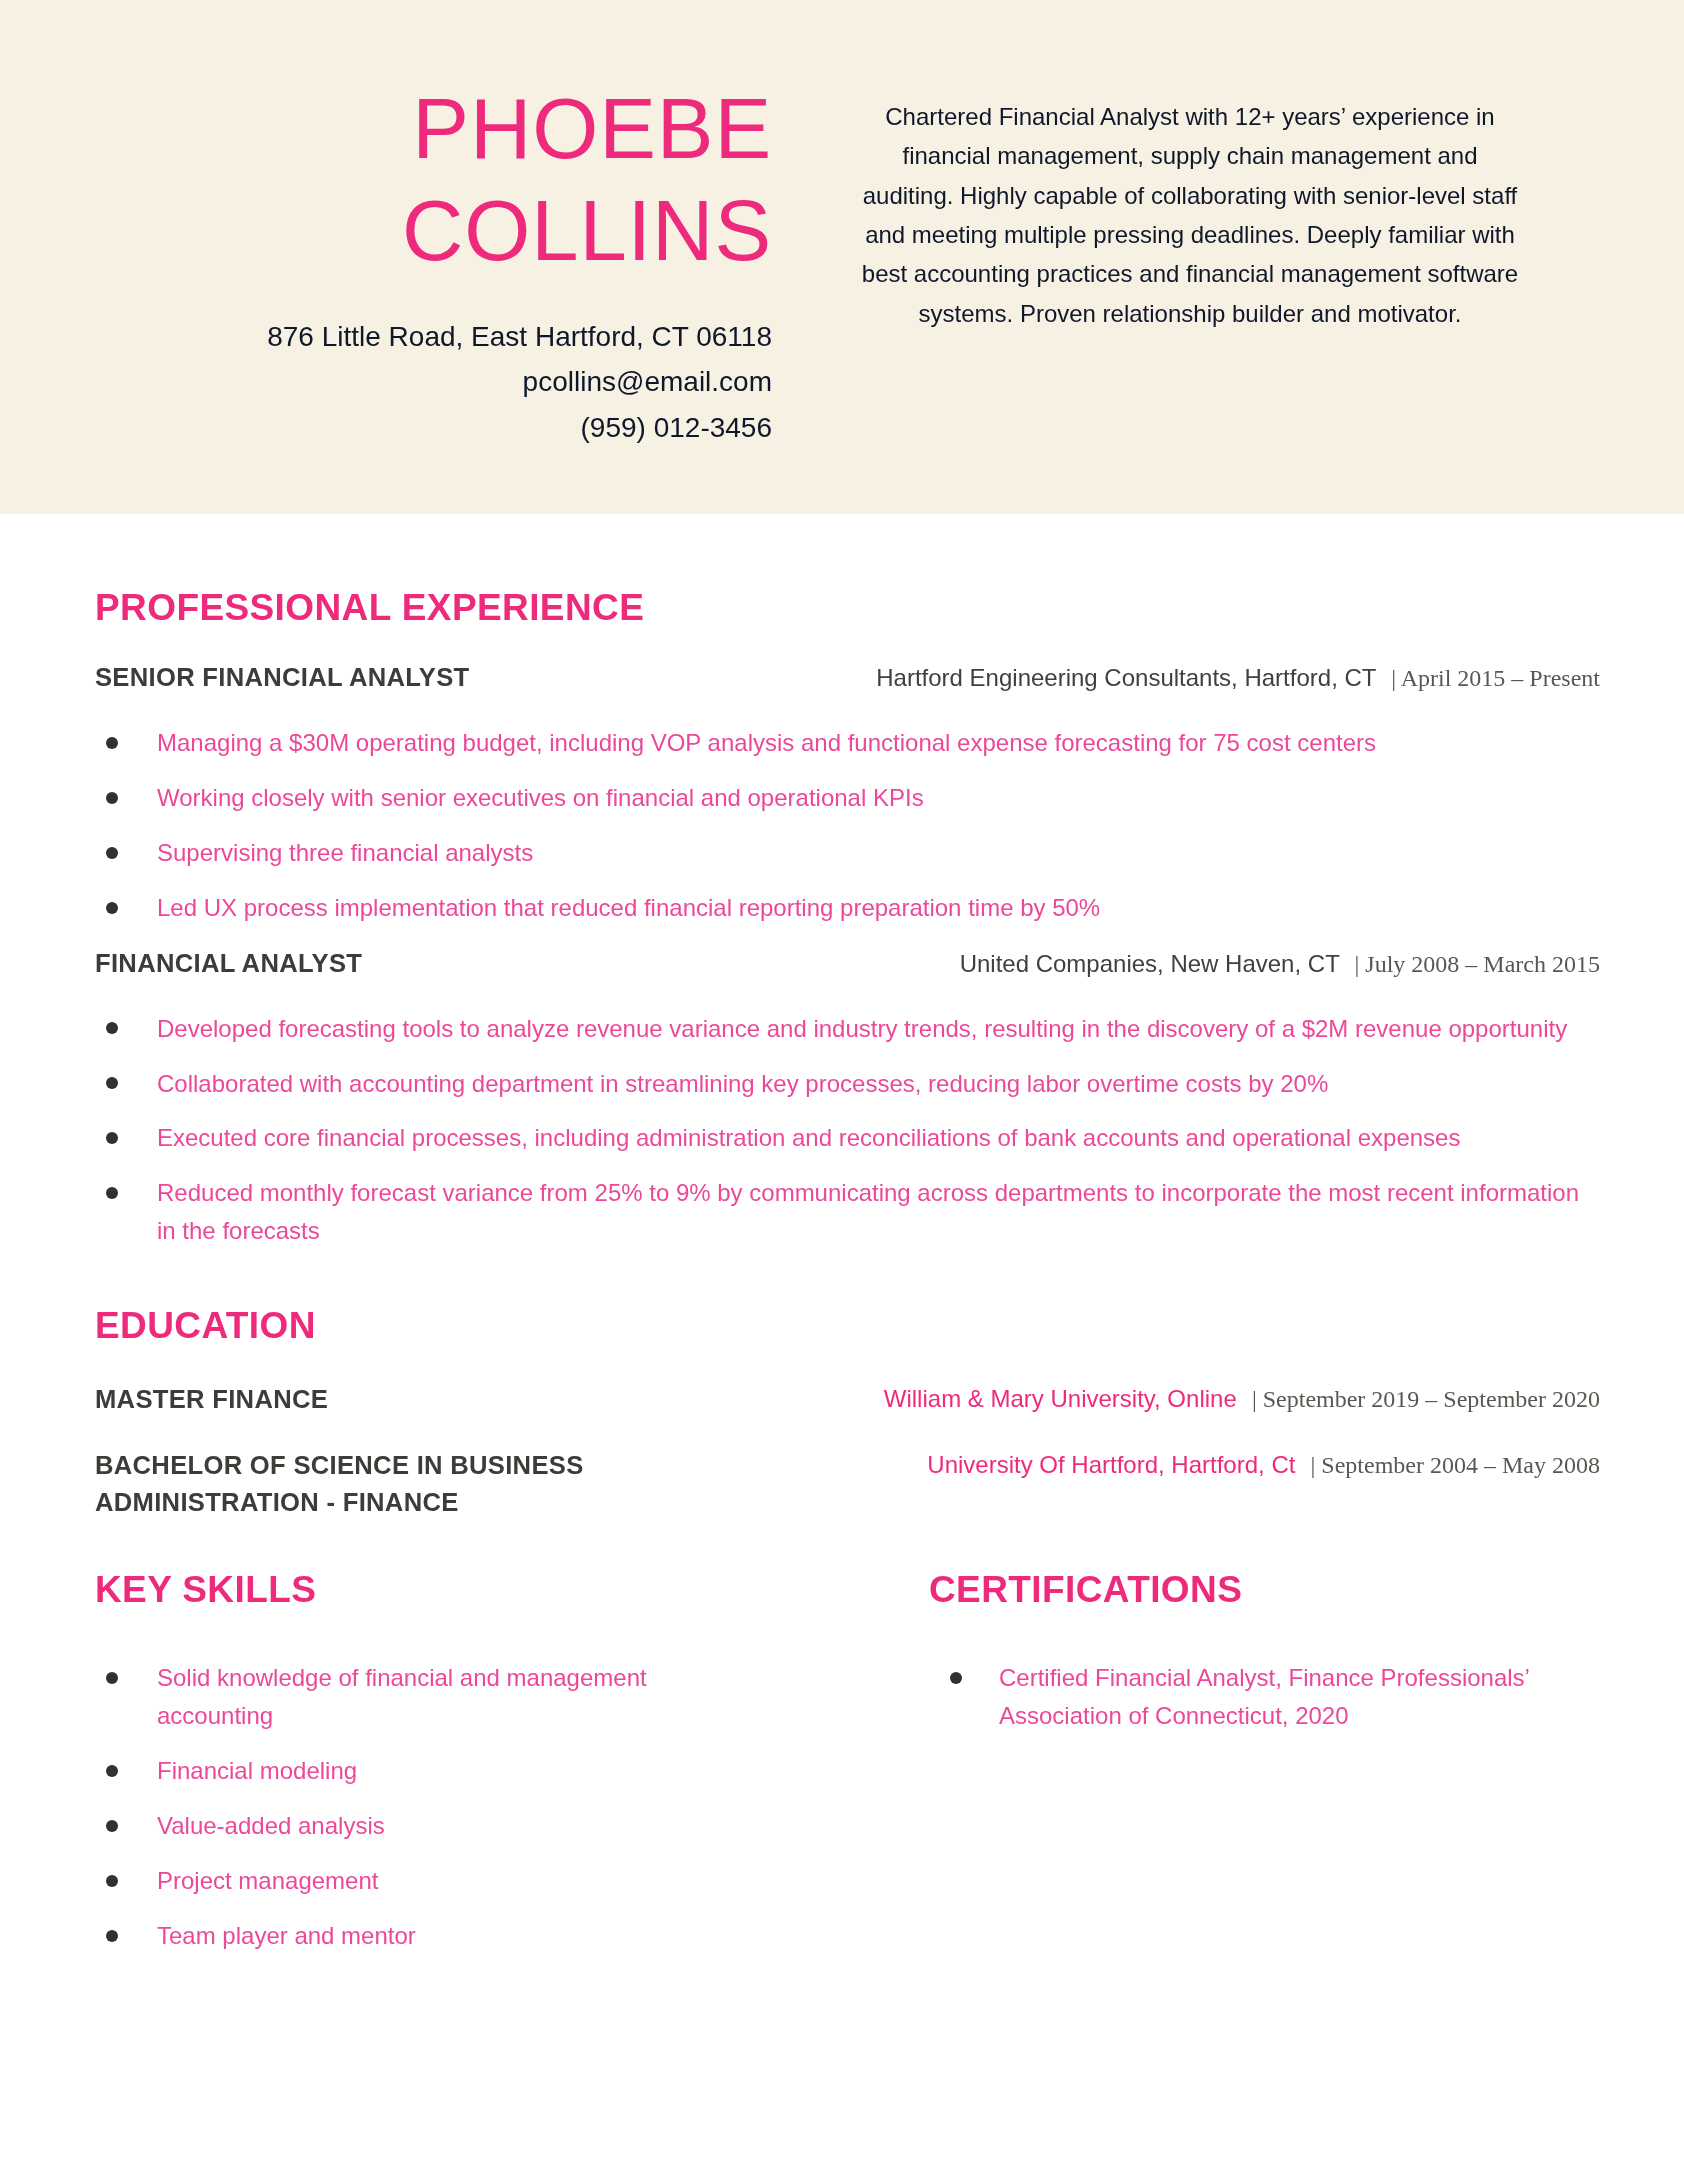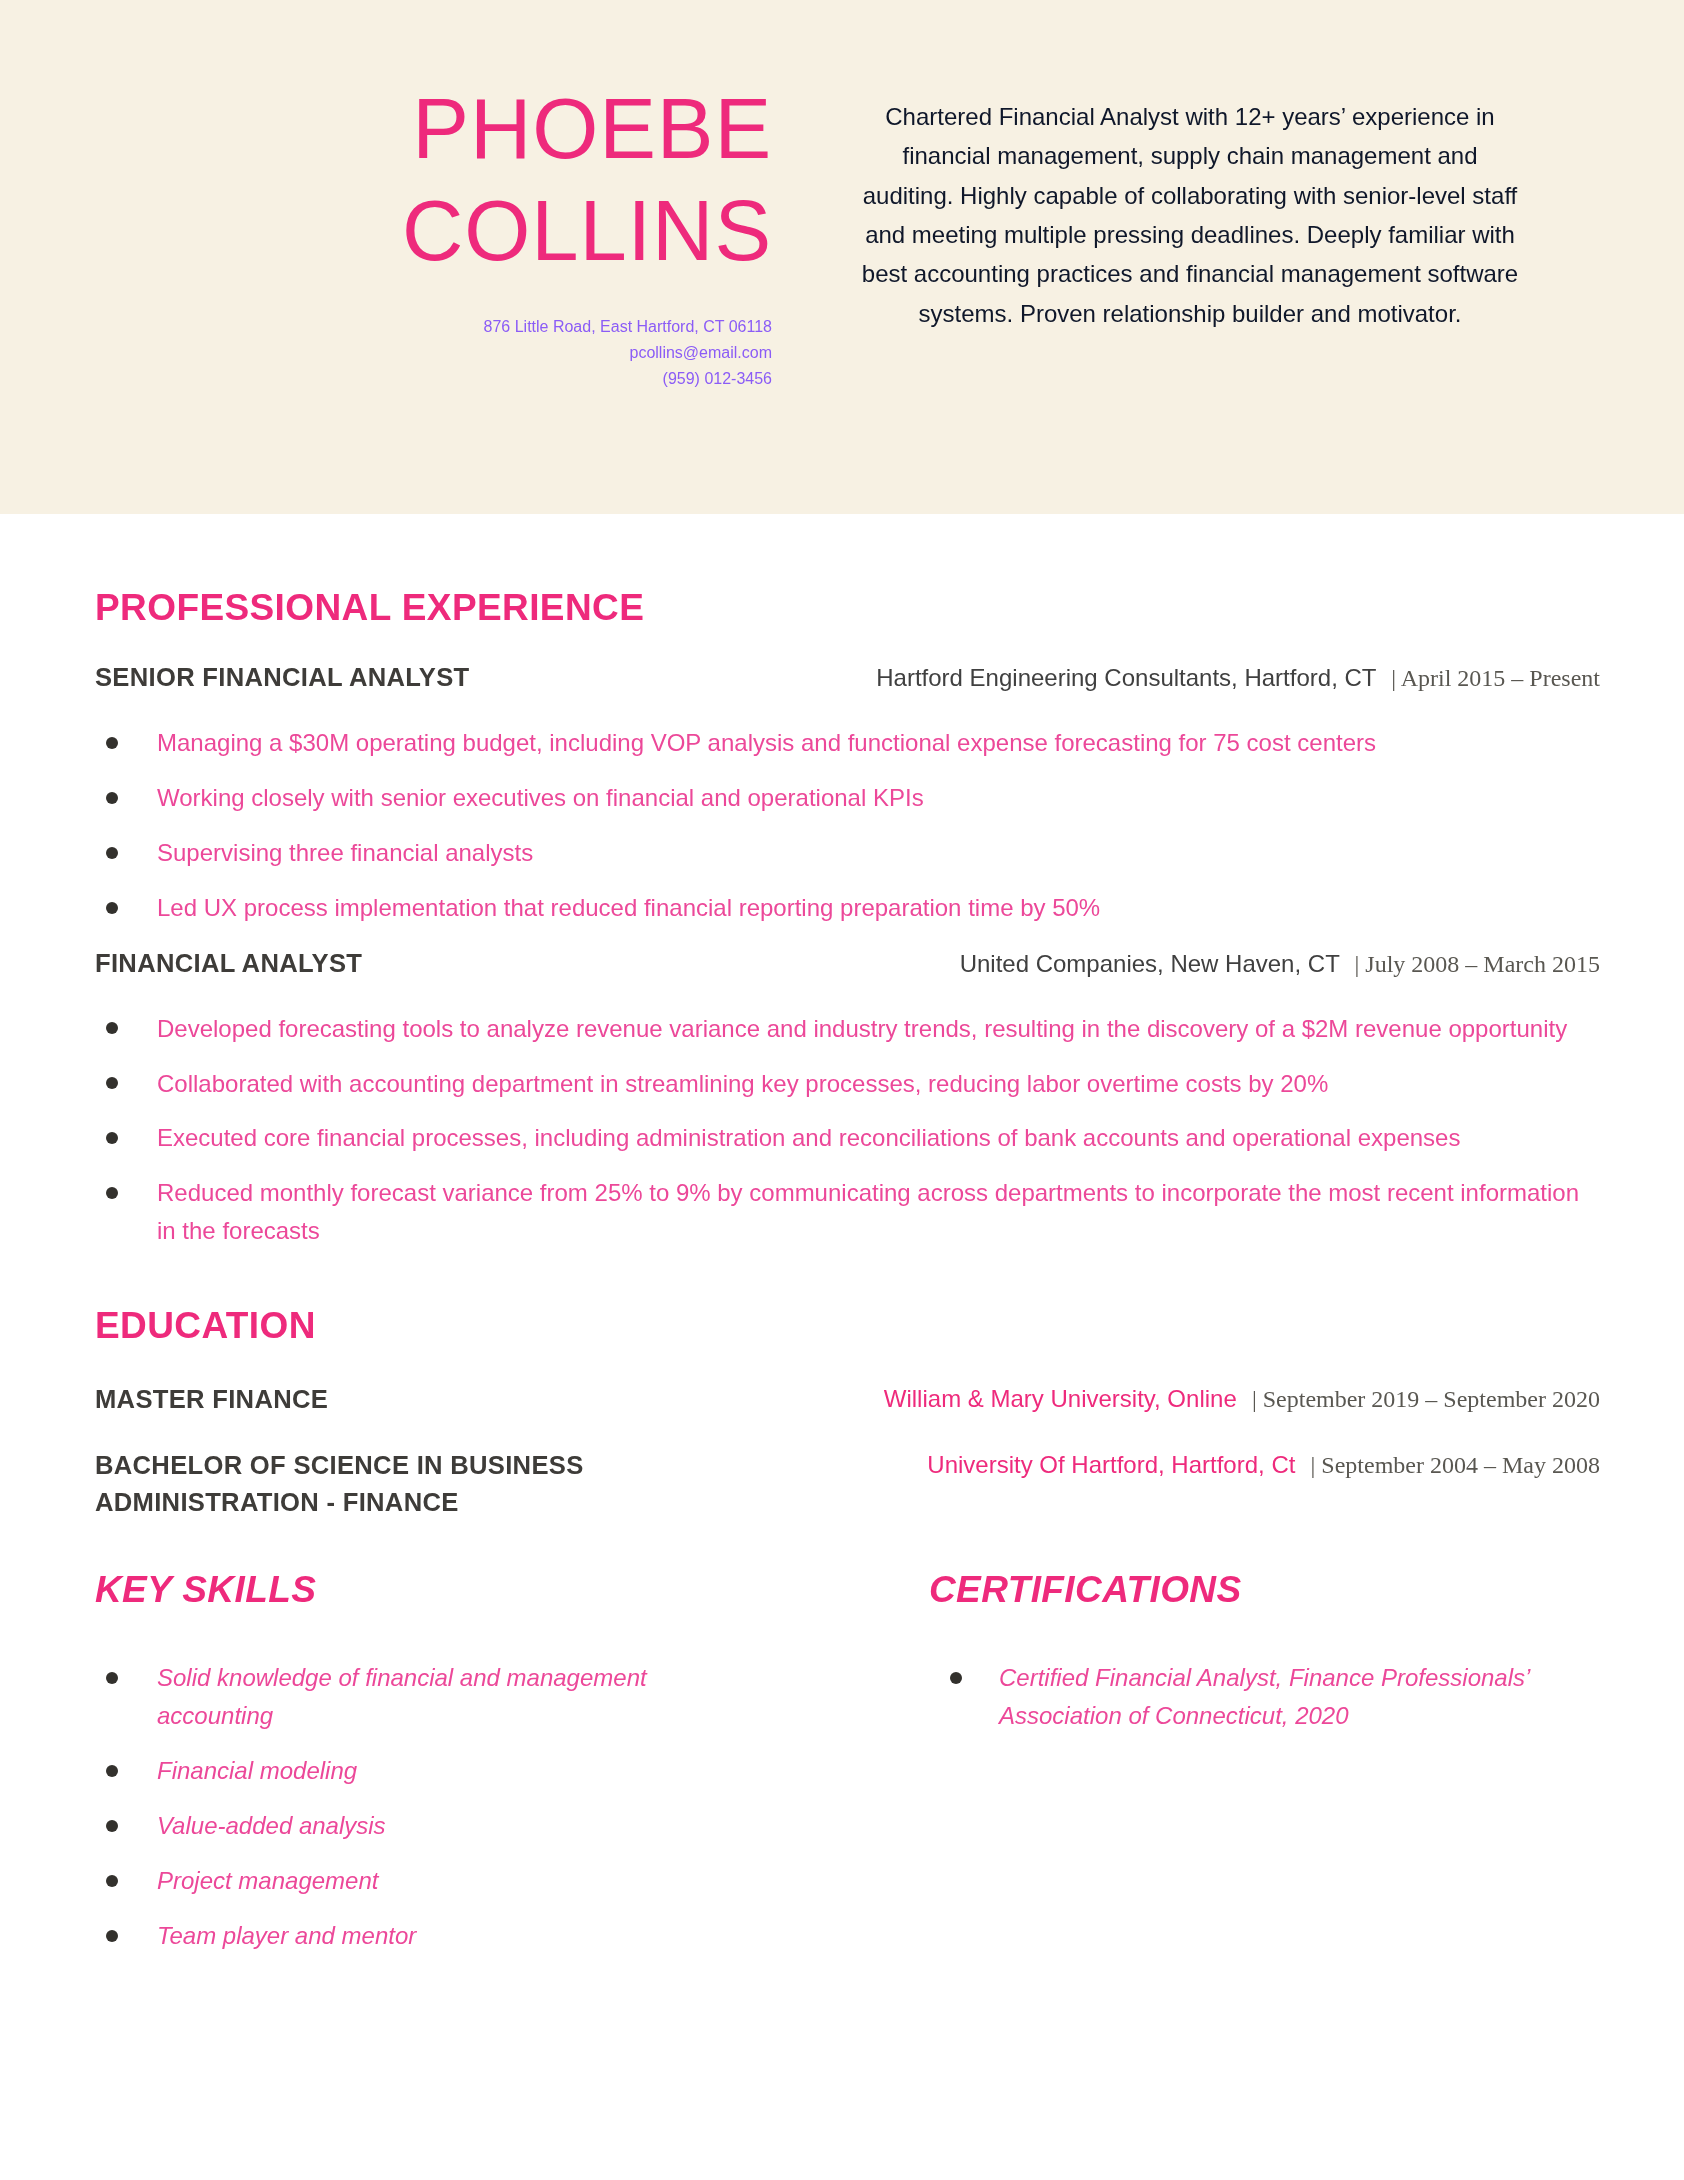--- a/index.html
+++ b/index.html
@@ -28,23 +28,23 @@
     margin: 0;
     font-size: 85px;
     line-height: 1.2;
     font-weight: 400;
     letter-spacing: 0.9px;
     color: #ee2a7c;
   }
   .name span { display: block; }
   .contact {
     margin-top: 32px;
-    font-size: 16px;
+    font-size: 28px;
     line-height: 1.62;
-    color: #8b5cf6;
+    color: #0f172a;
   }
   .summary {
     width: 670px;
     margin: 19px 0 0 83px;
     font-size: 24px;
     line-height: 1.64;
     color: #0f172a;
     text-align: center;
   }
 
@@ -119,21 +119,20 @@
     color: #595751;
     text-align: right;
     margin-top: 3.4px;
   }
   .school { color: #ee2a7c; }
 
   .columns {
     display: grid;
     grid-template-columns: 834px 1fr;
     margin-top: 48px;
-    font-style: italic;
   }
   .columns .section-heading { margin-bottom: 48px; }
   .skills-col ul.bullets { max-width: 673px; }
   .cert-col .dot { margin: 12.8px 37px 0 21px; }
   .cert-col .li-text { max-width: 596px; }
 </style>
 </head>
 <body>
 
 <div class="page">

